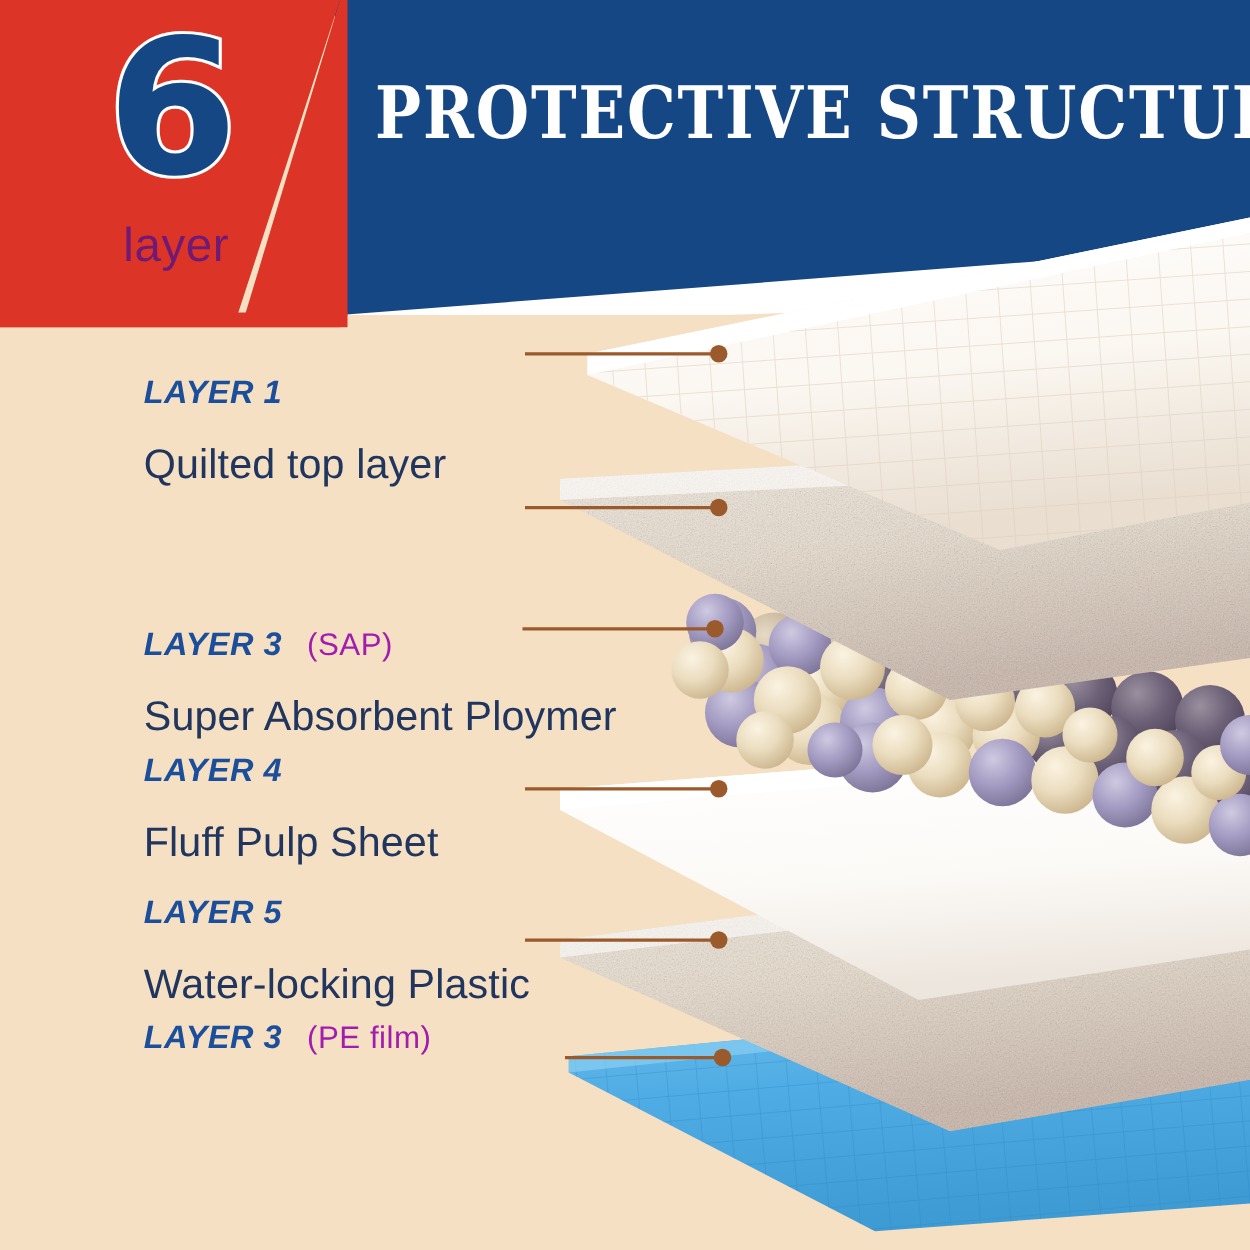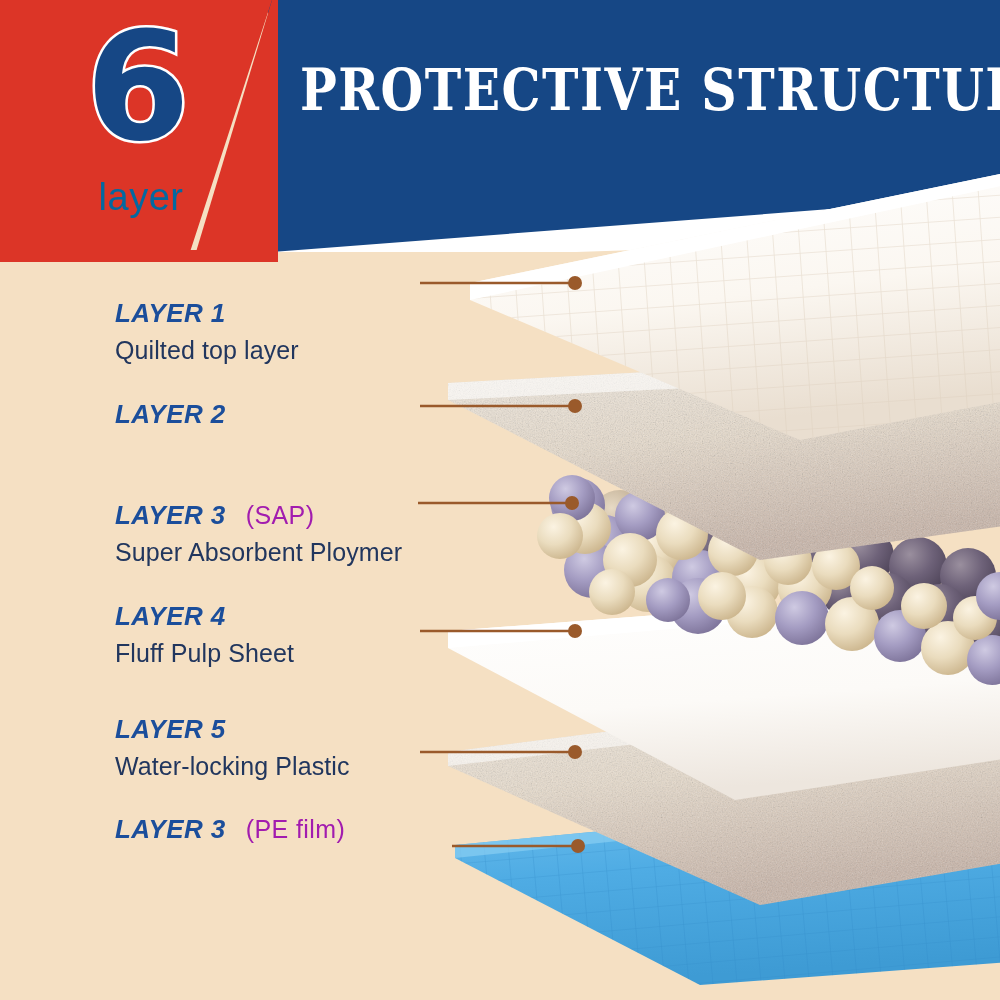--- a/index.html
+++ b/index.html
@@ -24,21 +24,21 @@
     font-size:150px;font-weight:700;line-height:1;
     color:#164785;
     text-align:center;
     -webkit-text-stroke:5px #ffffff;
     paint-order:stroke fill;
     letter-spacing:-2px;
   }
   .badge-word{
     position:absolute;left:4px;top:150px;width:150px;
     text-align:center;
-    font-size:38px;font-weight:400;color:#0369a1;
+    font-size:38px;font-weight:400;color:#701a75;
     letter-spacing:0.5px;
   }
 
   .title{
     position:absolute;left:300px;top:56px;width:660px;
     font-family:"DejaVu Serif", serif;
     font-weight:700;
     font-size:49px;
     letter-spacing:1.5px;
     color:#ffffff;
@@ -56,22 +56,22 @@
   .cal{position:absolute;left:115px;width:400px;}
   .cal .hd{
     font-size:26px;font-weight:700;font-style:italic;
     color:#1B4E9B;letter-spacing:0.4px;white-space:nowrap;
   }
   .cal .hd .sub{
     font-style:normal;font-weight:400;color:#a21caf;
     margin-left:20px;font-size:25px;
   }
   .cal .ds{
-    font-size:25px;font-weight:400;color:#21365E;
-    margin-top:7px;white-space:nowrap;letter-spacing:0.1px;
+    font-size:33px;font-weight:400;color:#21365E;
+    margin-top:23px;white-space:nowrap;letter-spacing:0.1px;
   }
 </style>
 </head>
 <body>
 
 <div id="stage">
 
   <div class="hdr">
     <svg width="1000" height="275" viewBox="0 0 1000 275">
 
@@ -289,23 +289,20 @@
   <div class="callouts">
 
     <div class="cal" style="top:298px">
       <div class="hd">
         <span>LAYER 1</span><span class="sub"></span>
       </div>
       <div class="ds">Quilted top layer</div>
     </div>
 
     <div class="cal" style="top:399px">
-      <div class="hd">
-        <span>LAYER 2</span><span class="sub"></span>
-      </div>
     </div>
 
     <div class="cal" style="top:500px">
       <div class="hd">
         <span>LAYER 3</span><span class="sub">(SAP)</span>
       </div>
       <div class="ds">Super Absorbent Ploymer</div>
     </div>
 
     <div class="cal" style="top:601px">

